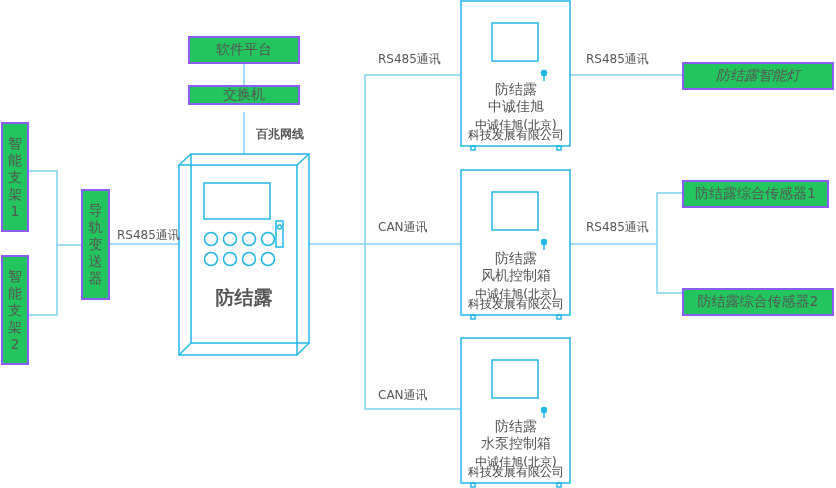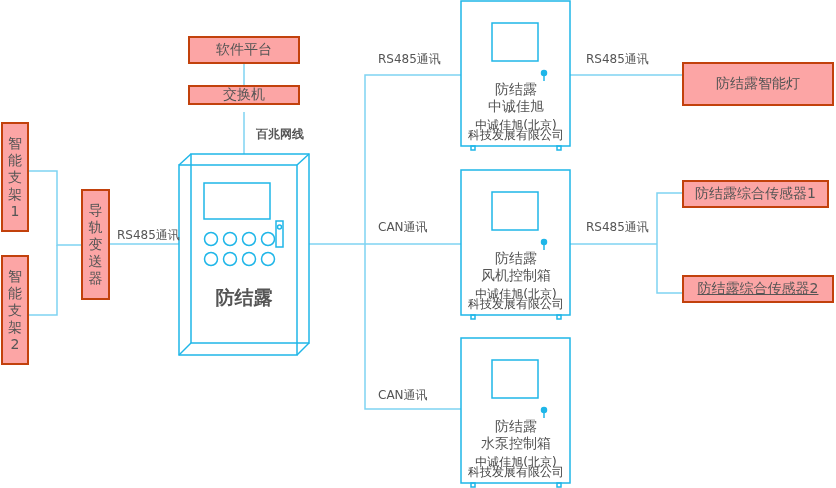--- a/index.html
+++ b/index.html
@@ -1,20 +1,20 @@
 <!DOCTYPE html>
 <html><head>
 <meta charset="utf-8">
 <style>
   html, body { margin:0; padding:0; background:#ffffff; }
   body { width:836px; height:488px; position:relative; overflow:hidden;
          font-family:"DejaVu Sans", sans-serif; color:#555; }
   #diagram { position:absolute; left:0; top:0; width:836px; height:488px; }
   .lbl { position:absolute; font-size:12px; color:#555; white-space:nowrap; }
-  .box { position:absolute; border:2px solid #c2410c; background:#fca5a5; box-sizing:border-box;
+  .box { position:absolute; border:2px solid #8b5cf6; background:#22c55e; box-sizing:border-box;
          display:flex; align-items:center; justify-content:center; color:#555; }
   .vert { flex-direction:column; font-size:14px; line-height:17px; text-align:center; }
   .vert span { display:block; }
   .hbox { font-size:14px; }
   .cbox-text { position:absolute; text-align:center; color:#555; }
   .cbox-title { font-size:14px; line-height:17px; }
   .cbox-company { font-size:12px; line-height:10px; color:#444; }
   .main-title { position:absolute; left:190px; top:285px; width:108px; text-align:center;
                 font-size:19px; line-height:24px; font-weight:bold; color:#555; }
 </style>
@@ -149,21 +149,21 @@
   <div class="cbox-company">科技发展有限公司</div>
 </div>
 <div class="cbox-text" style="left:462px;top:418px;width:108px;">
   <div class="cbox-title">防结露</div>
   <div class="cbox-title">水泵控制箱</div>
   <div style="height:5px"></div>
   <div class="cbox-company">中诚佳旭(北京)</div>
   <div class="cbox-company">科技发展有限公司</div>
 </div>
 
-<div class="box hbox" style="left:682px;top:62px;width:152px;height:44px;">
+<div class="box hbox" style="left:682px;top:62px;width:152px;height:28px;font-style:italic;">
   <span>防结露智能灯</span>
 </div>
 <div class="box hbox" style="left:682px;top:180px;width:147px;height:28px;">
   <span>防结露综合传感器1</span>
 </div>
-<div class="box hbox" style="left:682px;top:275px;width:152px;height:28px;text-decoration:underline;">
+<div class="box hbox" style="left:682px;top:288px;width:152px;height:28px;">
   <span>防结露综合传感器2</span>
 </div>
 
 </body></html>

